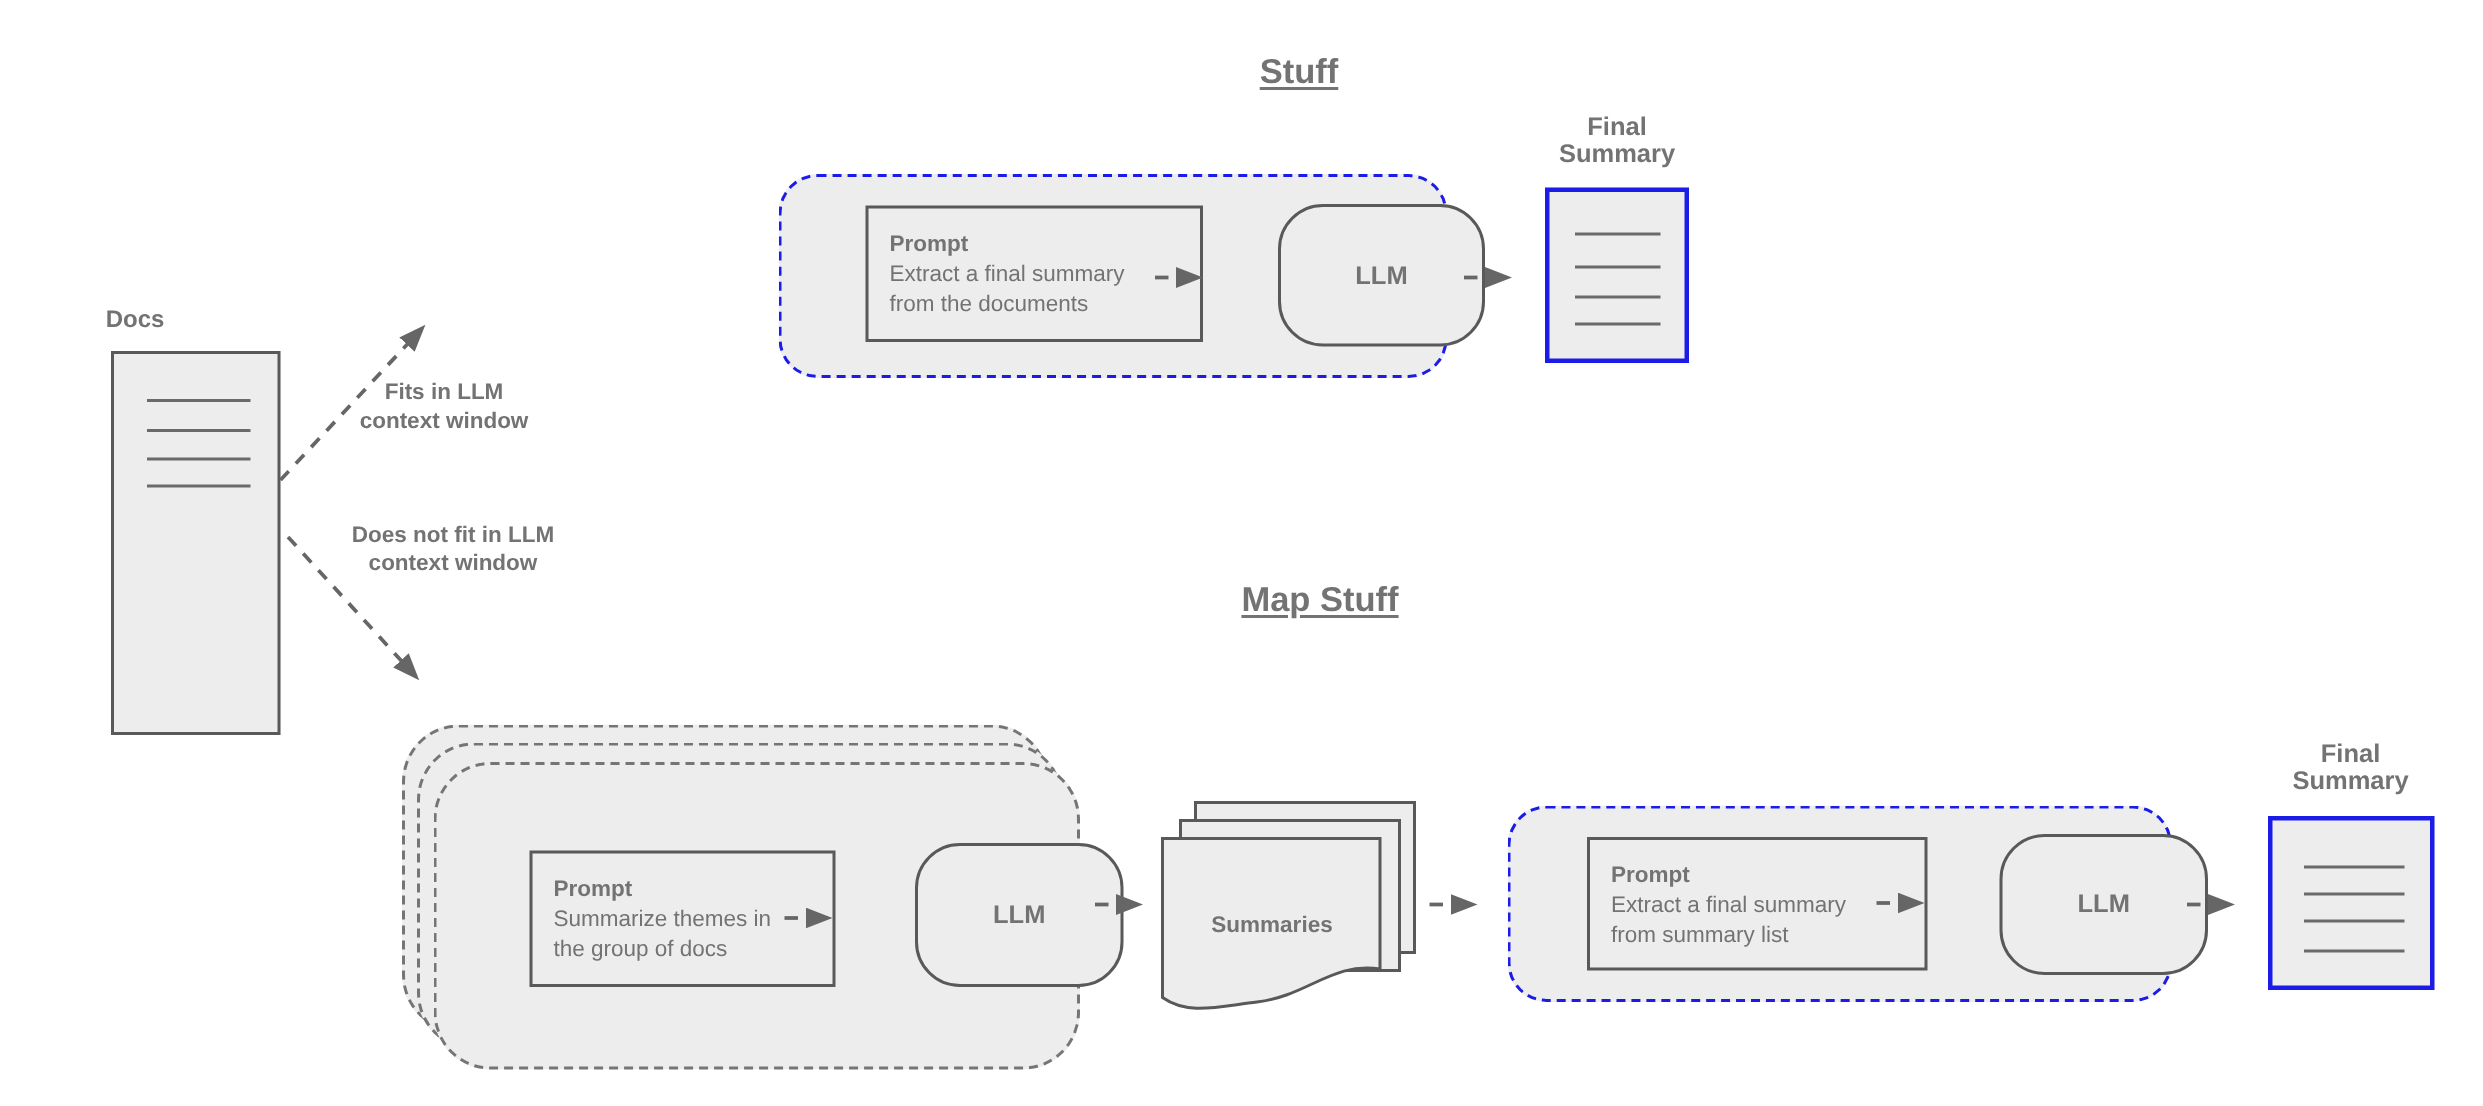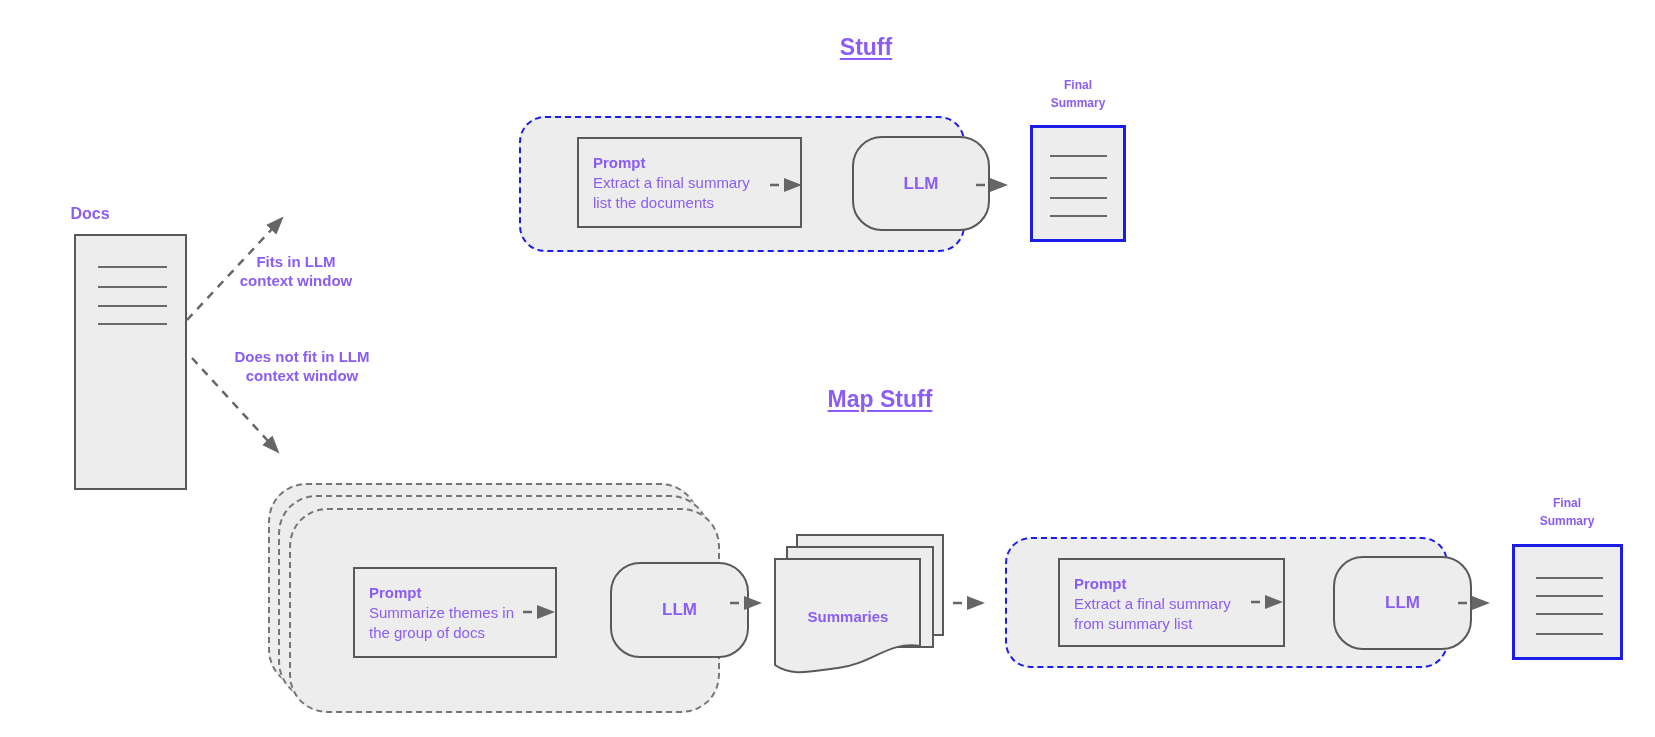--- a/index.html
+++ b/index.html
@@ -1,32 +1,32 @@
 <!DOCTYPE html>
 <html style="--blue: #1c1ce8; --border: #595959; --dashgray: #757575; --fill: #ededee; --arrow: #666666;"><head>
 <meta charset="utf-8">
 <style>
   :root{
     --blue:#1c1ce8; --border:#595959; --dashgray:#757575; --fill:#ededee; --arrow:#666666;
   }
   html,body{margin:0;padding:0;background:#fff;}
   #canvas{
     position:relative; width:1655px; height:737px; background:#ffffff; overflow:hidden;
-    font-family:"Liberation Sans", sans-serif; color:#8b5cf6;
+    font-family:"Liberation Sans", sans-serif; color:#737373;
   }
   .box{position:absolute; box-sizing:border-box; background:var(--fill); border:2px solid var(--border);margin-left:40px;}
   .bluebox{position:absolute; box-sizing:border-box; background:var(--fill); border:3px solid var(--blue);}
   .dashed-blue{position:absolute; box-sizing:border-box; background:var(--fill); border:2px dashed var(--blue); border-radius:26px;}
   .stack{position:absolute; box-sizing:border-box; background:var(--fill); border:2px dashed var(--dashgray); border-radius:38px;}
   .dline{position:absolute; height:2px; background:#6a6a6a;}
   .lbl{position:absolute; font-weight:bold; text-align:center; white-space:nowrap;}
   .heading{position:absolute; font-weight:bold; font-size:23px; text-decoration:underline; text-underline-offset:3px; transform:translateX(-50%); white-space:nowrap;}
   .cxc{transform:translateX(-50%);}
   .branch{font-size:15px; line-height:19px;}
-  .fslabel{font-size:12px; line-height:18px;}
+  .fslabel{font-size:17px; line-height:18px;}
   .llm{display:flex; align-items:center; justify-content:center; font-weight:bold; font-size:17px;border-radius:30px;}
   .prompt{font-size:15px; line-height:20px; padding:14px 0 0 14px; overflow:hidden;}
   .prompt .pt{font-weight:bold;}
   svg{position:absolute; left:0; top:0; pointer-events:none;}
 </style>
 </head>
 <body>
 
 <div id="canvas">
 
@@ -47,21 +47,21 @@
   </div>
   <div class="lbl branch cxc" style="left:302px; top:347px;">
     <span>Does not fit in LLM</span><br>
     <span>context window</span>
   </div>
 
   <div class="dashed-blue" style="left:519px; top:116px; width:446px; height:136px;"></div>
   <div class="box prompt" style="left:537px; top:137px; width:225px; height:91px;">
     <div class="pt">Prompt</div>
     <div>Extract a final summary</div>
-    <div>list the documents</div>
+    <div>from the documents</div>
   </div>
   <div class="box llm" style="left:812px; top:136px; width:138px; height:95px;">
     <span>LLM</span>
   </div>
   <div class="lbl fslabel cxc" style="left:1078px; top:76px;">
     <span>Final</span><br>
     <span>Summary</span>
   </div>
   <div class="bluebox" style="left:1030px; top:125px; width:96px; height:117px;">
     <div class="dline" style="left:17px; top:27px; width:57px;"></div>

